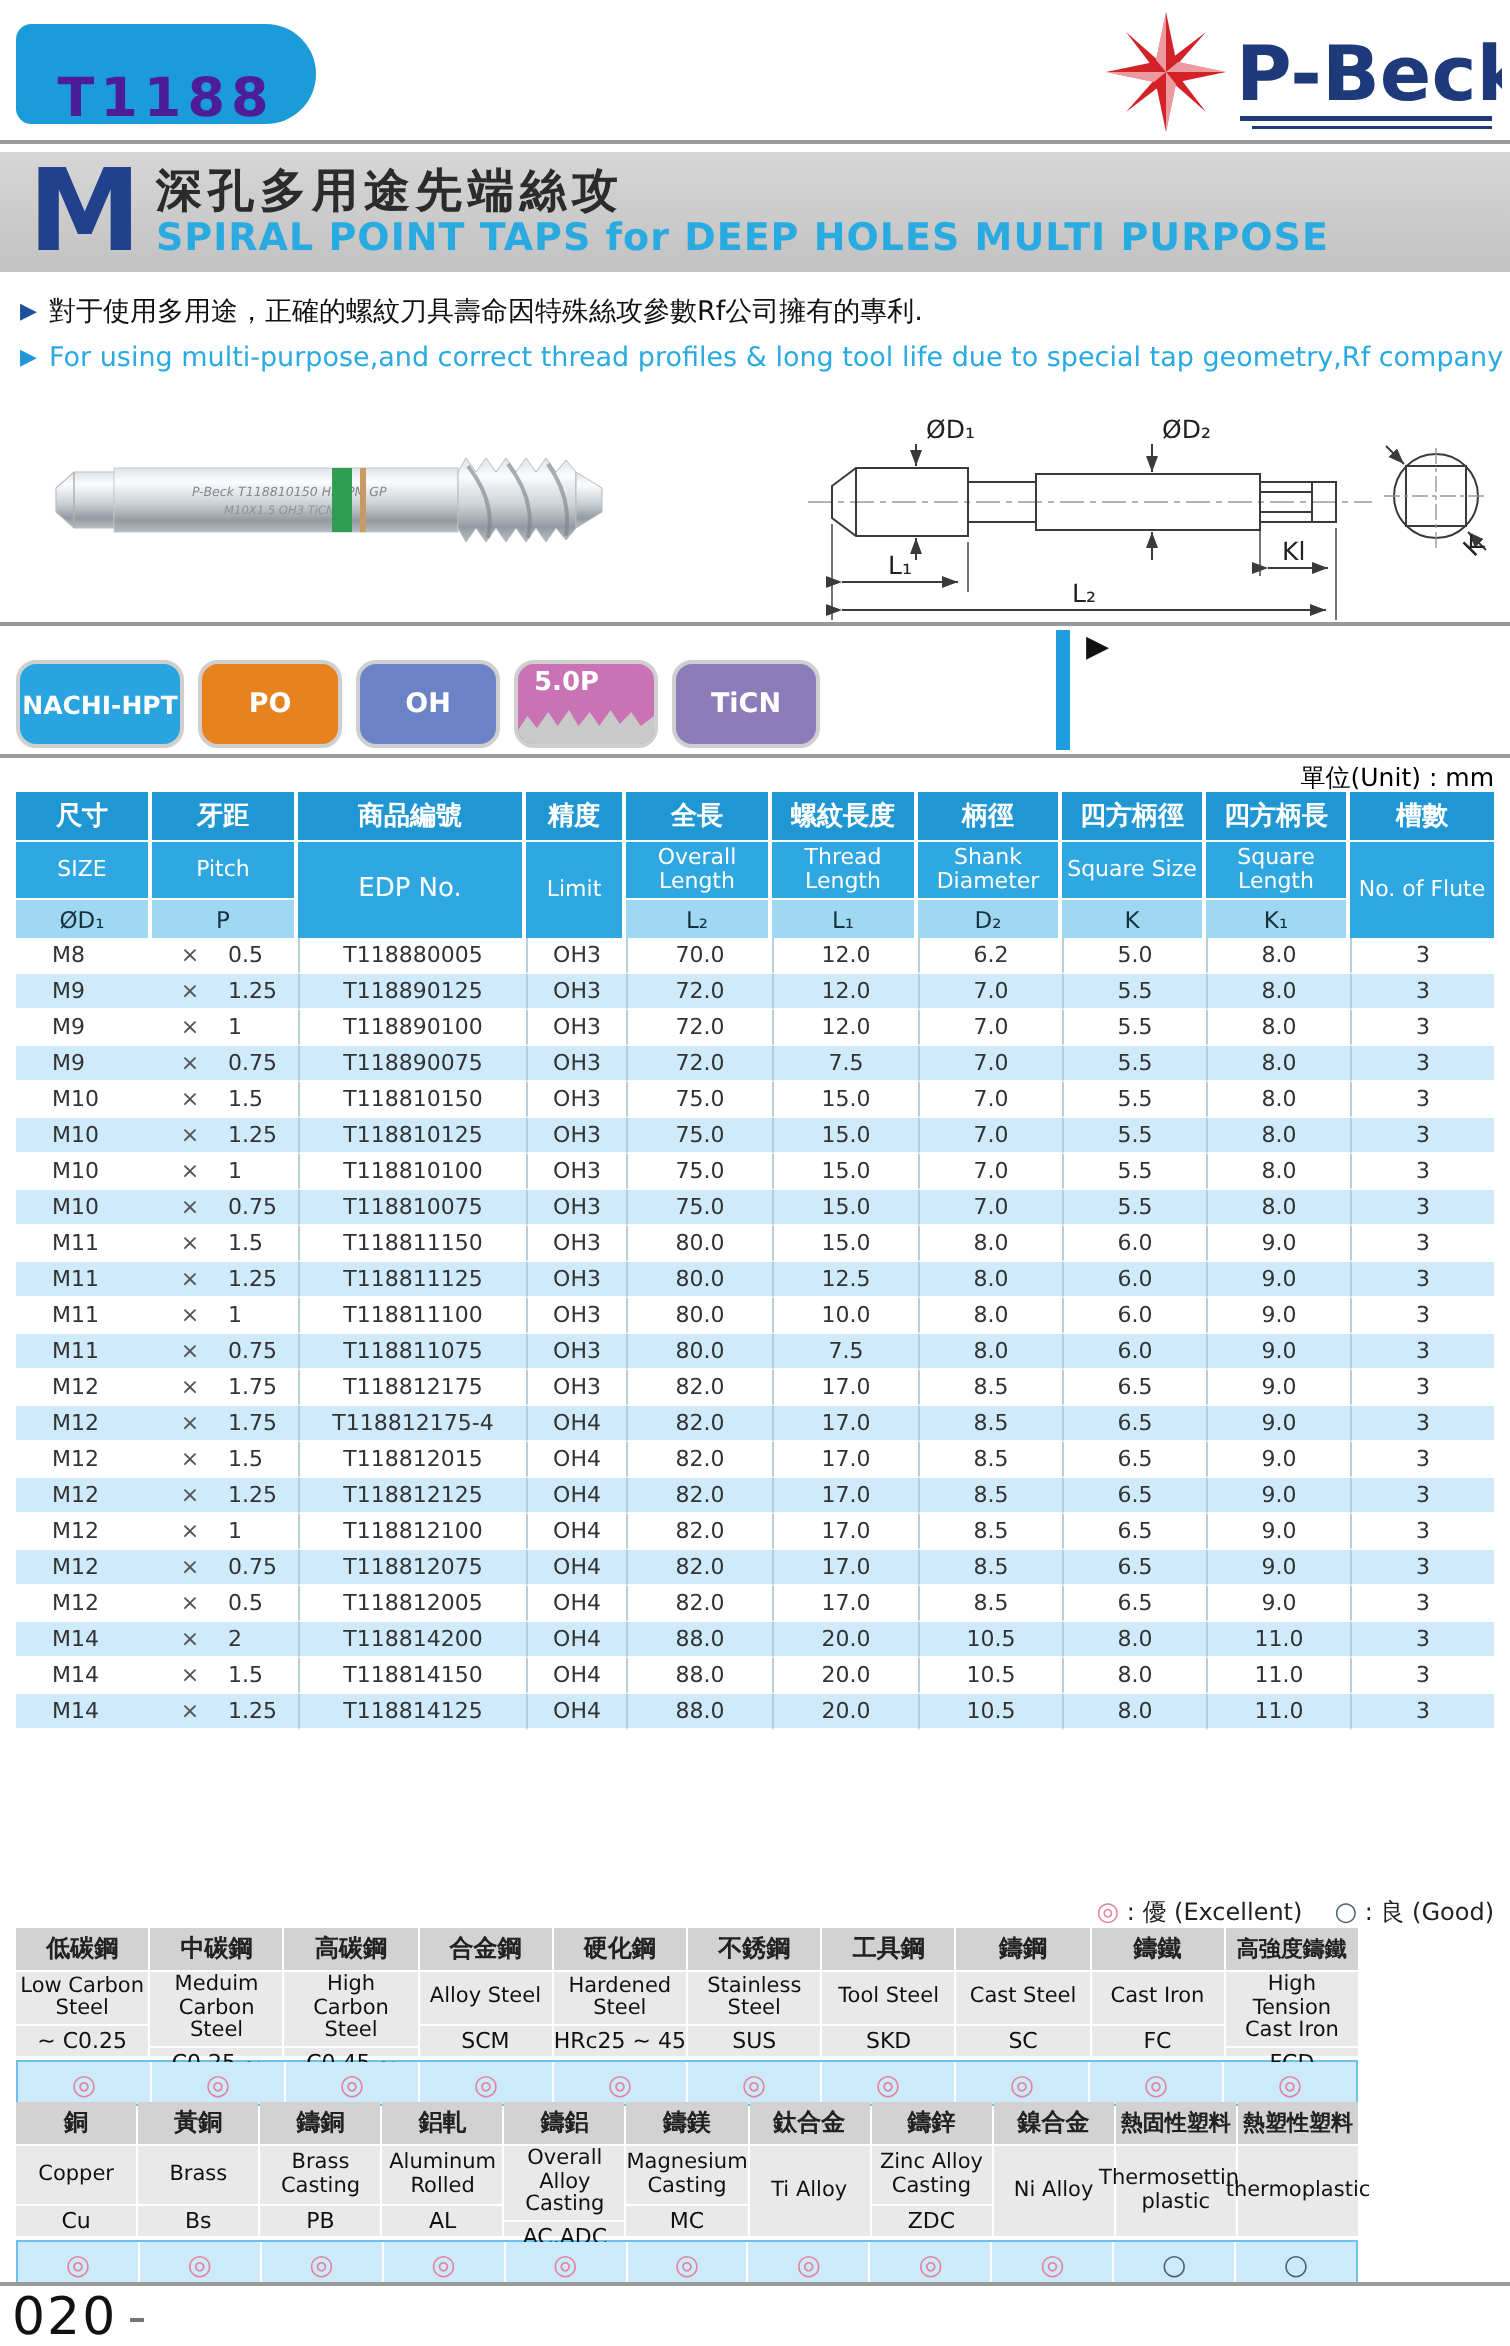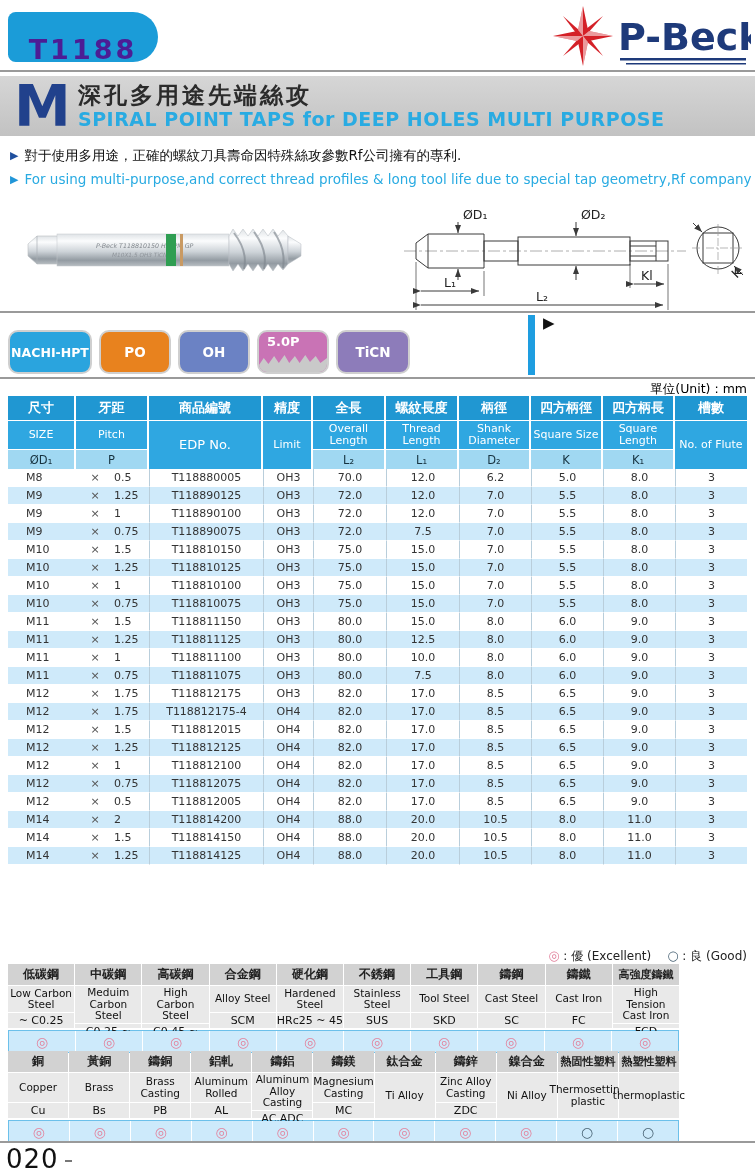--- a/index.html
+++ b/index.html
@@ -794,21 +794,21 @@
         <div class="mat-col">
           <div class="mat-cn">鋁軋</div>
           <div class="mat-mid">
             <div class="mat-en">Aluminum Rolled</div>
             <div class="mat-code">AL</div>
           </div>
         </div>
         <div class="mat-col">
           <div class="mat-cn">鑄鋁</div>
           <div class="mat-mid">
-            <div class="mat-en">Aluminum Alloy Casting</div>
+            <div class="mat-en">Overall Alloy Casting</div>
             <div class="mat-code">AC,ADC</div>
           </div>
         </div>
         <div class="mat-col">
           <div class="mat-cn">鑄鎂</div>
           <div class="mat-mid">
             <div class="mat-en">Magnesium Casting</div>
             <div class="mat-code">MC</div>
           </div>
         </div>

